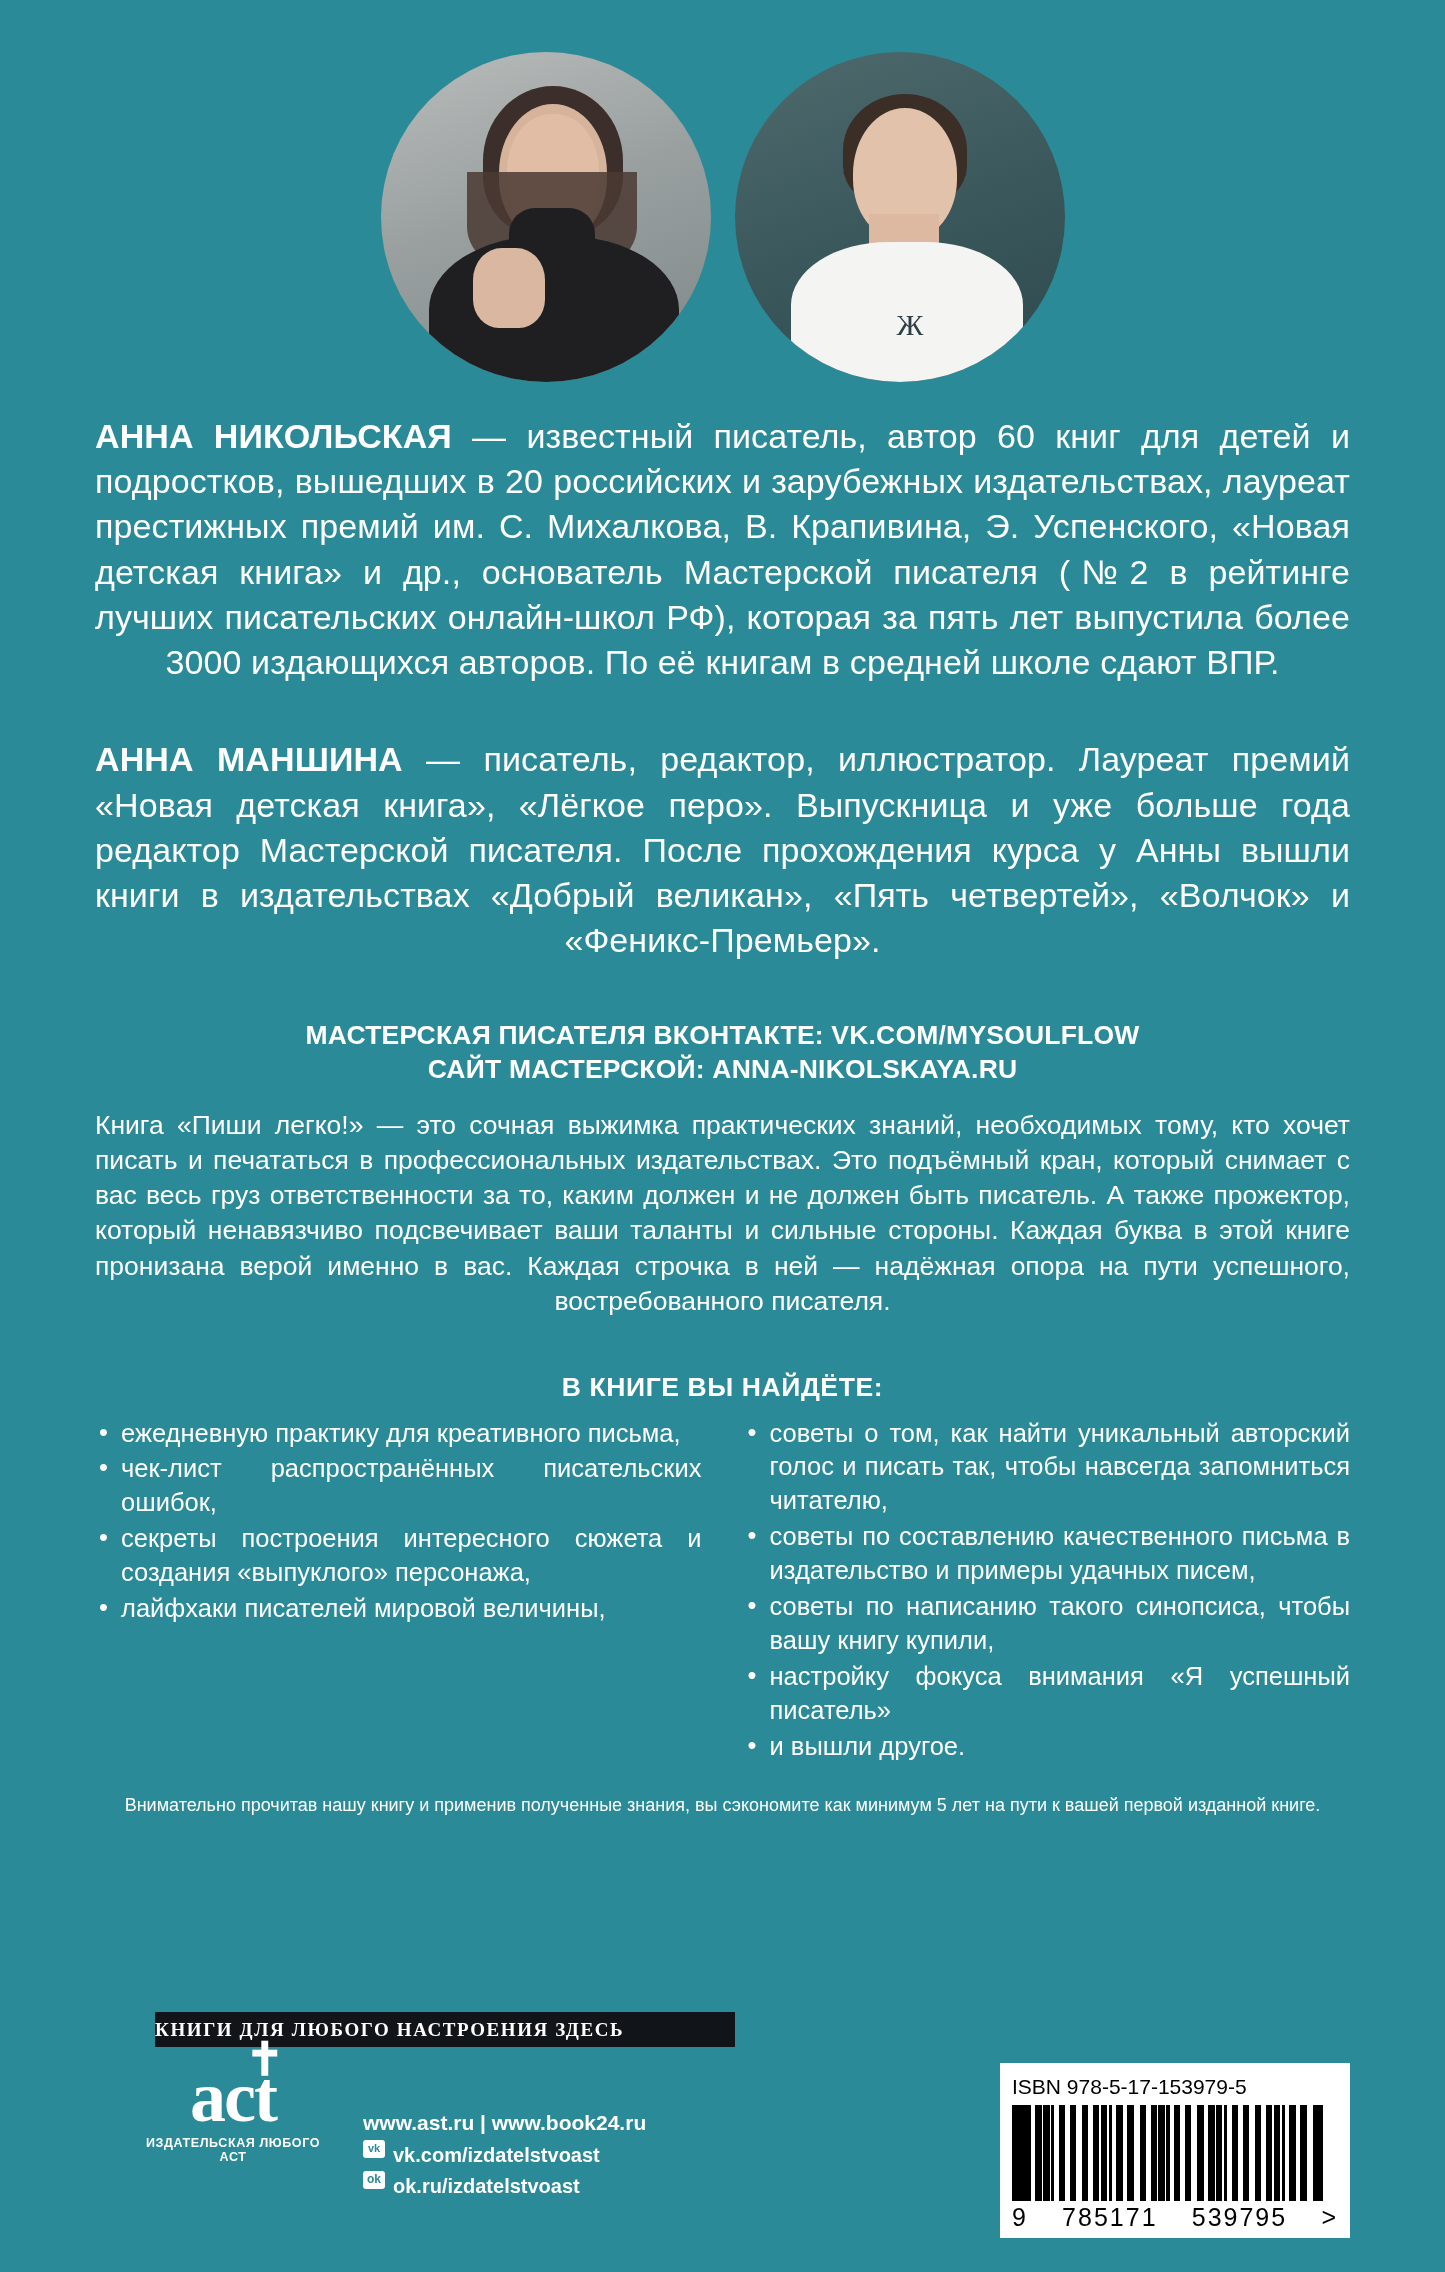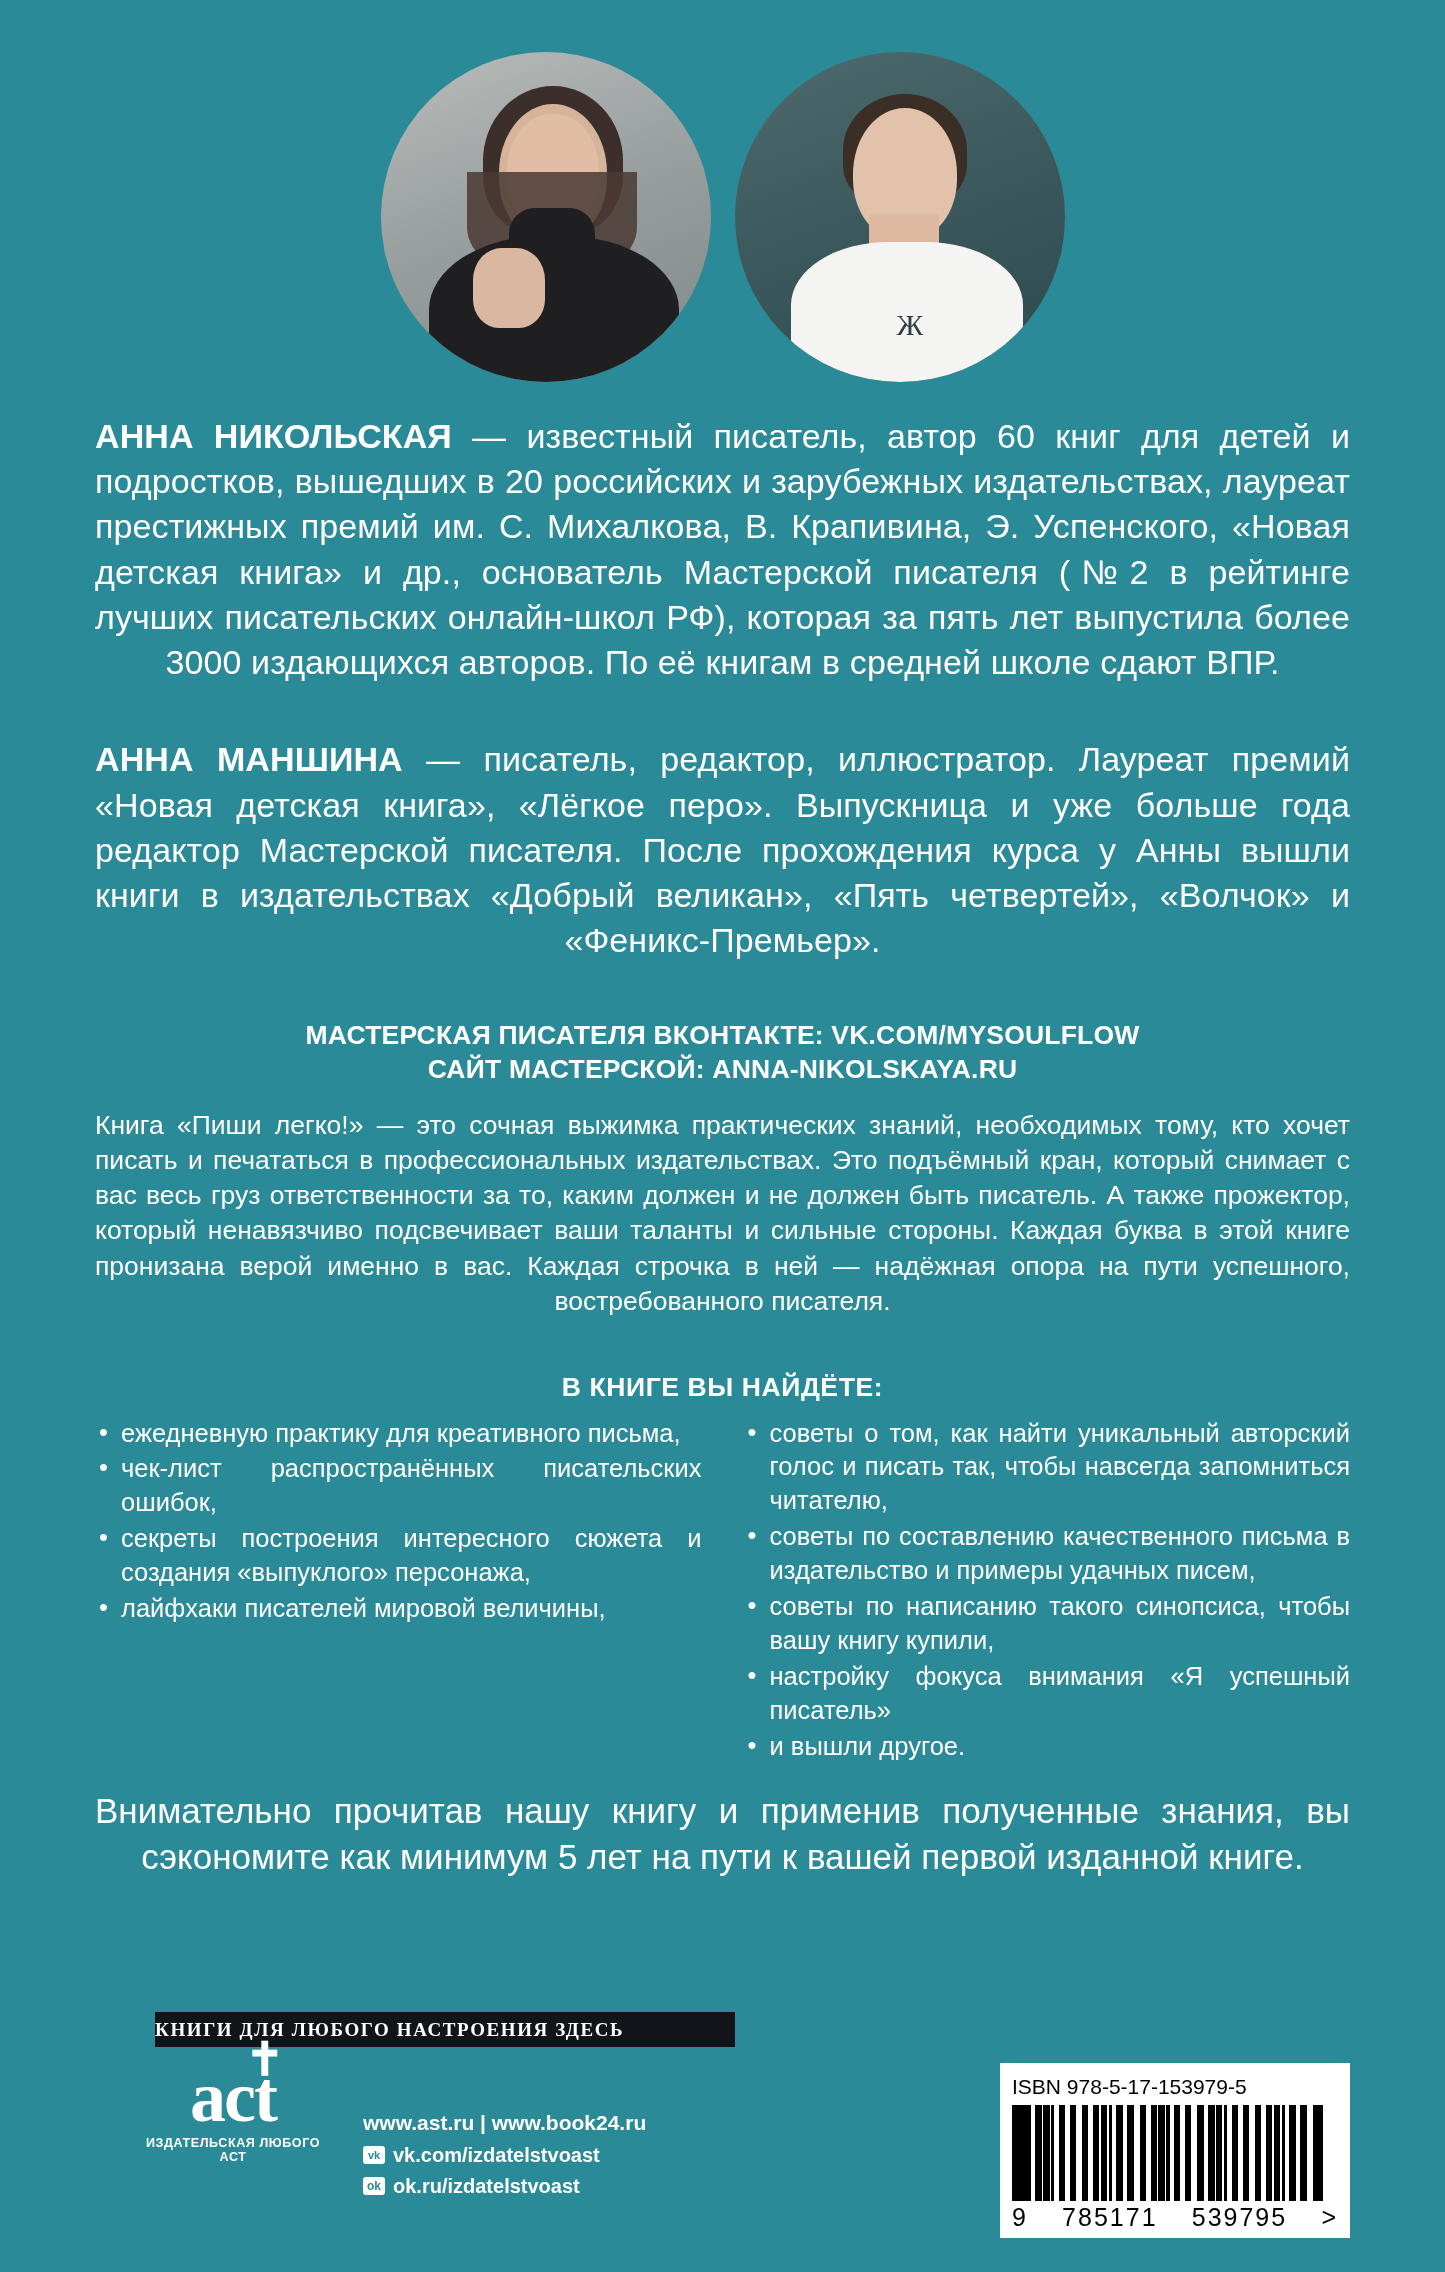--- a/index.html
+++ b/index.html
@@ -191,22 +191,22 @@
     text-align: justify;
   }
   ul.bullets li:before {
     content: "•";
     position: absolute;
     left: 4px;
     top: -1px;
   }
 
   .closing {
-    margin-top: 22px;
-    font-size: 35px;
+    margin-top: 28px;
+    font-size: 18px;
     line-height: 1.33;
     text-align: justify;
     text-align-last: center;
   }
 
   
   .footer {
     margin-top: auto;
     padding-bottom: 34px;
     position: relative;
@@ -257,21 +257,20 @@
   }
   .web-block {
     margin-left: 30px;
     padding-top: 44px;
     font-size: 21px;
     font-weight: bold;
     line-height: 1.55;
   }
   .web-block .soc {
     display: flex;
-    align-items: center;
     gap: 8px;
     font-size: 20px;
   }
   .soc-badge {
     display: inline-flex;
     align-items: center;
     justify-content: center;
     width: 22px;
     height: 18px;
     background: #ffffff;

